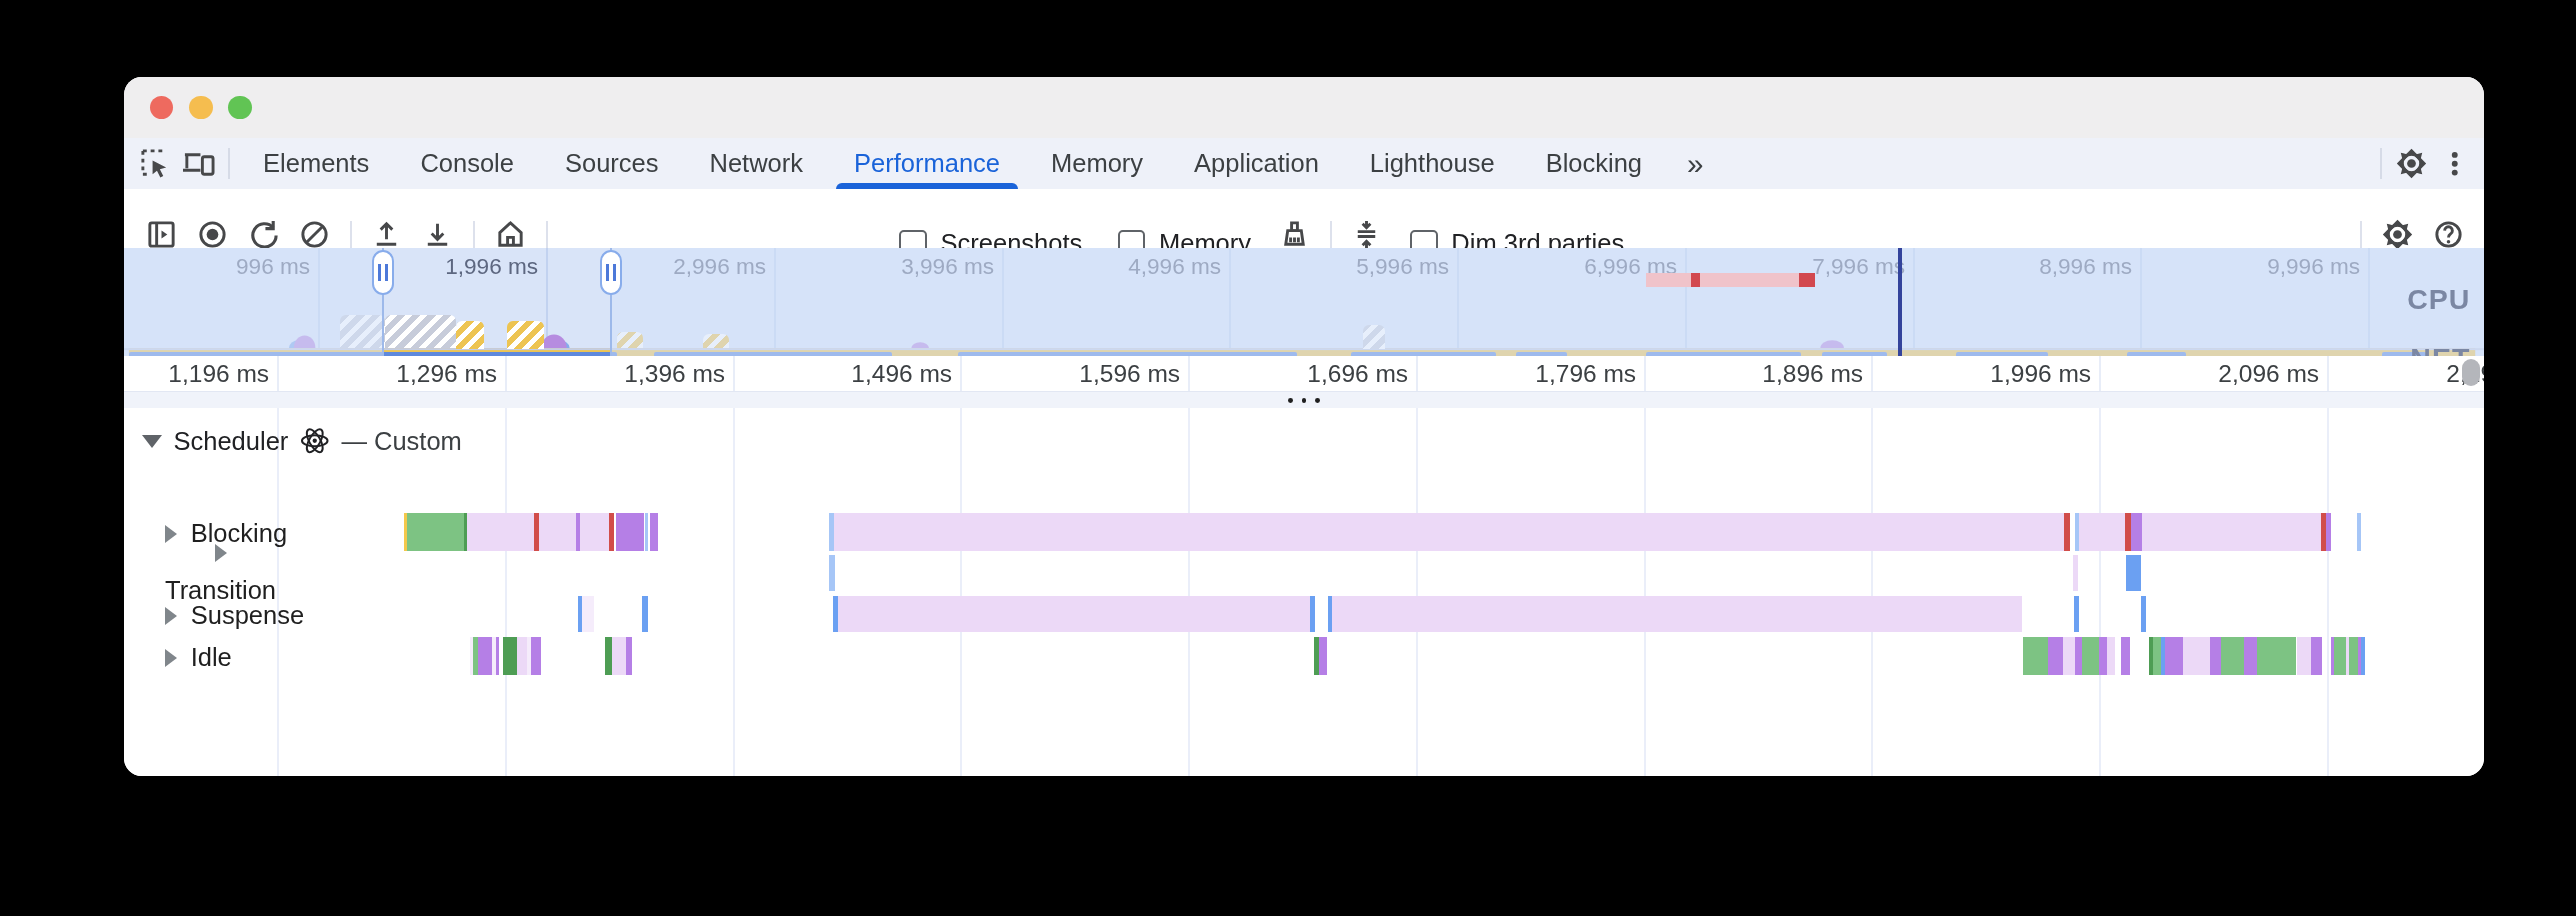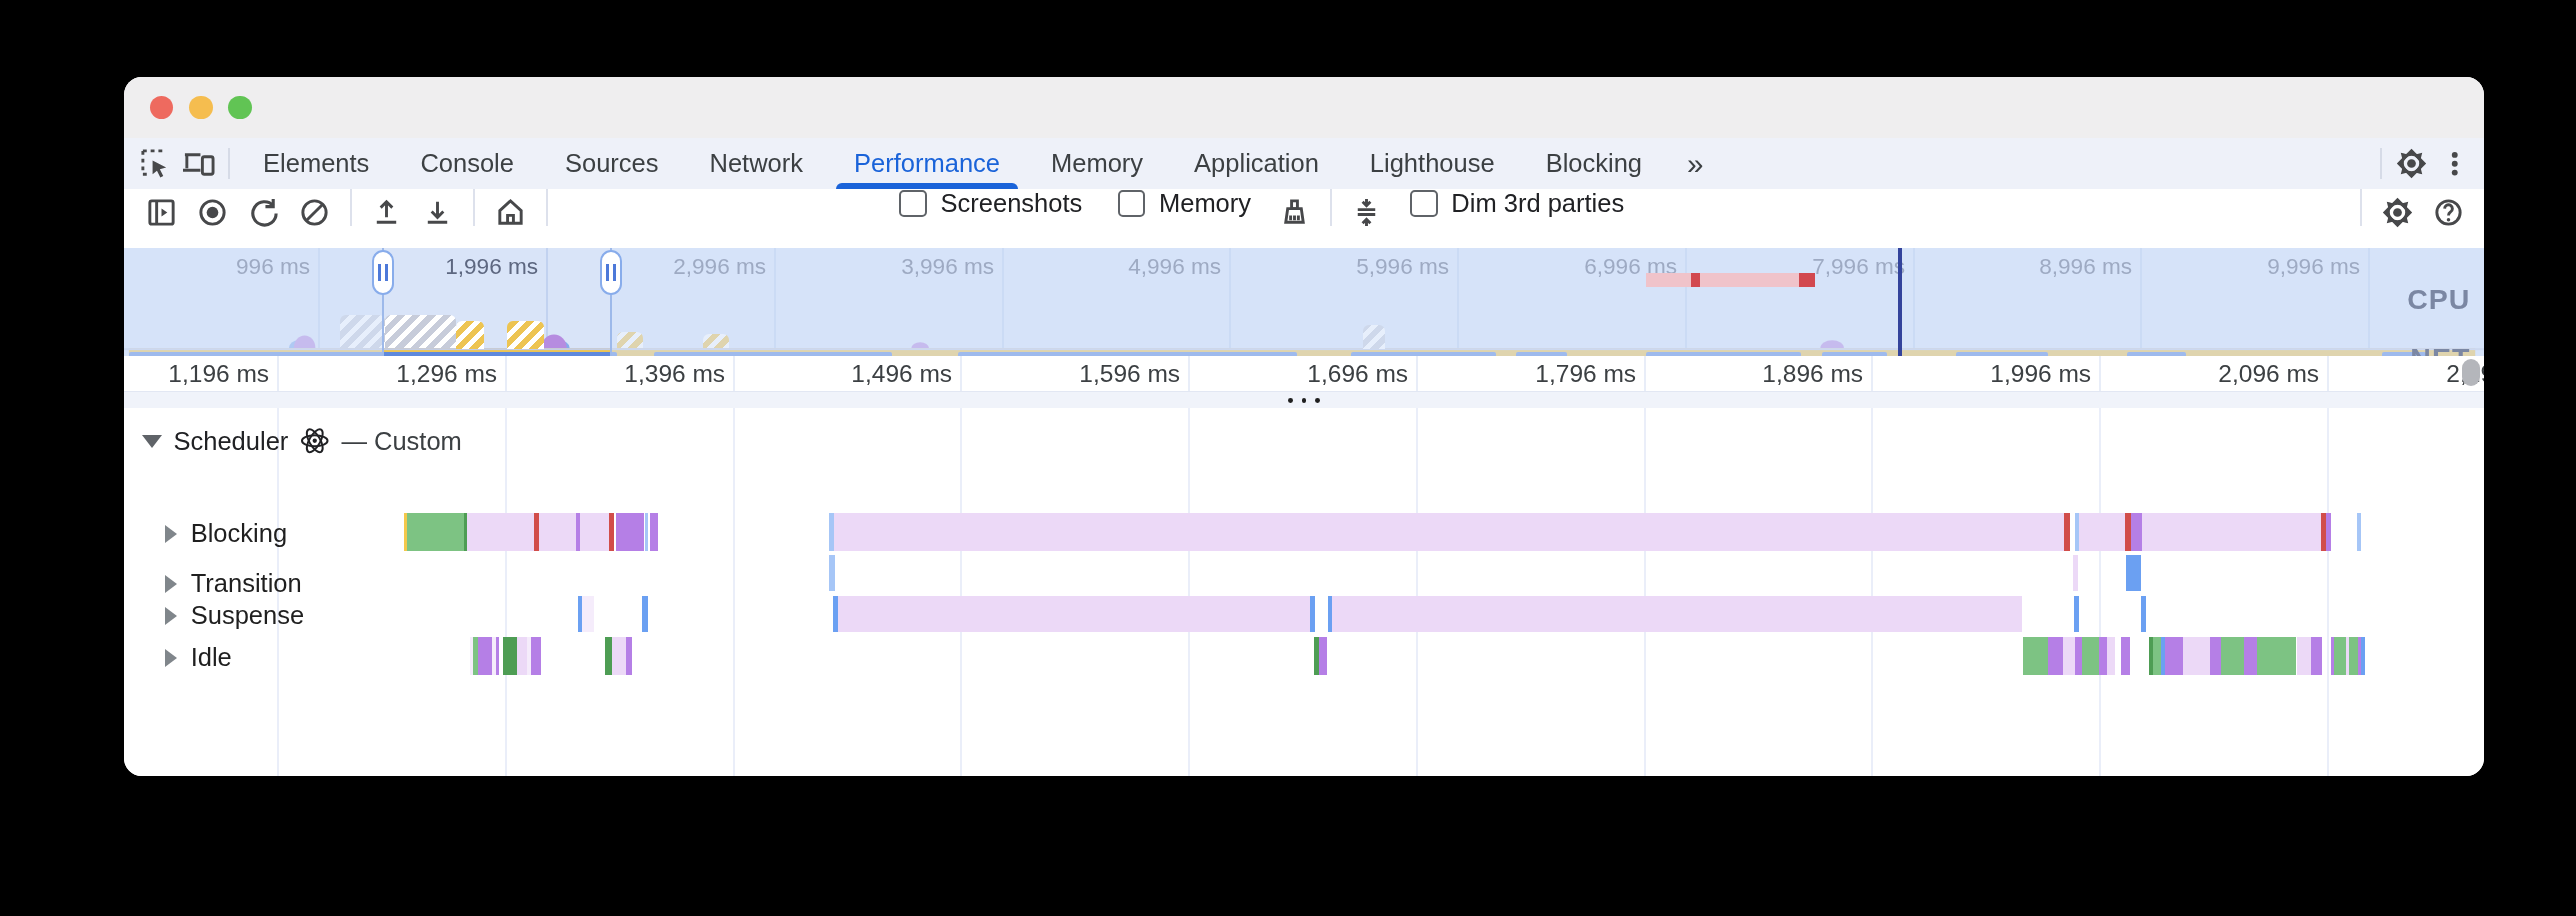--- a/index.html
+++ b/index.html
@@ -18,21 +18,21 @@
   .vsep{width:2px;height:31px;background:#d6dbe7;margin:0 7.9px;flex:0 0 auto;}
   .tab{position:relative;height:51px;display:flex;align-items:center;padding:0 25.5px;
        font-size:25.5px;color:#3c4043;white-space:nowrap;flex:0 0 auto;}
   .tab.active{color:#1a63d9;}
   .tab.active::after{content:"";position:absolute;left:7.9px;right:7.9px;bottom:0;height:5.9px;
        background:#1a63d9;border-radius:5.9px 5.9px 0 0;}
   .tab-more{font-size:29.5px;color:#3c4043;padding:0 19.6px;flex:0 0 auto;}
   .tabbar-spacer{flex:1;}
   
   .toolbar{position:absolute;left:0;top:112px;width:100%;height:69px;background:#fff;
-           display:flex;align-items:flex-start;}
+           display:flex;align-items:flex-end;}
   .toolbar .icon-btn{width:51px;height:47px;display:flex;align-items:center;justify-content:center;flex:0 0 auto;}
   .tsep{width:2px;height:37px;background:#dde1ec;margin:0 9.8px;flex:0 0 auto;}
   .check{display:flex;align-items:center;gap:13.7px;margin:0 17.7px;flex:0 0 auto;}
   .box{width:23.6px;height:23.6px;border:2.9px solid #5f6368;border-radius:4.9px;background:#fff;}
   .check span{font-size:25.5px;color:#202124;white-space:nowrap;}
   .toolbar-spacer{flex:1;}
   
   .overview{position:absolute;left:0;top:171px;width:100%;height:108px;background:#d9e4f8;overflow:hidden;}
   .ov-grid{position:absolute;top:0;bottom:0;width:2px;background:#c2d2f0;}
   .ov-label{position:absolute;top:5.9px;font-size:22.6px;color:#5d6780;transform:translateX(-100%);padding-right:7.9px;white-space:nowrap;}
@@ -363,21 +363,21 @@
         <div class="bar" style="left: 710px; width: 1230px; top: 105px; height: 38px; background: rgb(236, 217, 247);"></div>
         <div class="bar" style="left: 1940px; width: 5.9px; top: 105px; height: 38px; background: rgb(209, 77, 74);"></div>
         <div class="bar" style="left: 1951px; width: 3.9px; top: 105px; height: 38px; background: rgb(166, 198, 247);"></div>
         <div class="bar" style="left: 1955px; width: 46px; top: 105px; height: 38px; background: rgb(236, 217, 247);"></div>
         <div class="bar" style="left: 2001px; width: 5.9px; top: 105px; height: 38px; background: rgb(209, 77, 74);"></div>
         <div class="bar" style="left: 2007px; width: 11.8px; top: 105px; height: 38px; background: rgb(181, 127, 230);"></div>
         <div class="bar" style="left: 2018px; width: 179px; top: 105px; height: 38px; background: rgb(236, 217, 247);"></div>
         <div class="bar" style="left: 2197px; width: 4.9px; top: 105px; height: 38px; background: rgb(209, 77, 74);"></div>
         <div class="bar" style="left: 2202px; width: 4.9px; top: 105px; height: 38px; background: rgb(181, 127, 230);"></div>
         <div class="bar" style="left: 2233px; width: 3.9px; top: 105px; height: 38px; background: rgb(166, 198, 247);"></div>
-        <div class="row-label" style="top: 156px;">
+        <div class="row-label" style="top: 136px; flex-direction: column;">
           <span class="tri-right"></span>
           <span>Transition</span>
         </div>
         <div class="bar" style="left: 705px; width: 5.9px; top: 147px; height: 36px; background: rgb(166, 198, 247);"></div>
         <div class="bar" style="left: 1949px; width: 4.9px; top: 147px; height: 36px; background: rgb(236, 217, 247);"></div>
         <div class="bar" style="left: 2002px; width: 14.7px; top: 147px; height: 36px; background: rgb(107, 160, 242);"></div>
         <div class="row-label" style="top: 188px;">
           <span class="tri-right"></span>
           <span>Suspense</span>
         </div>

